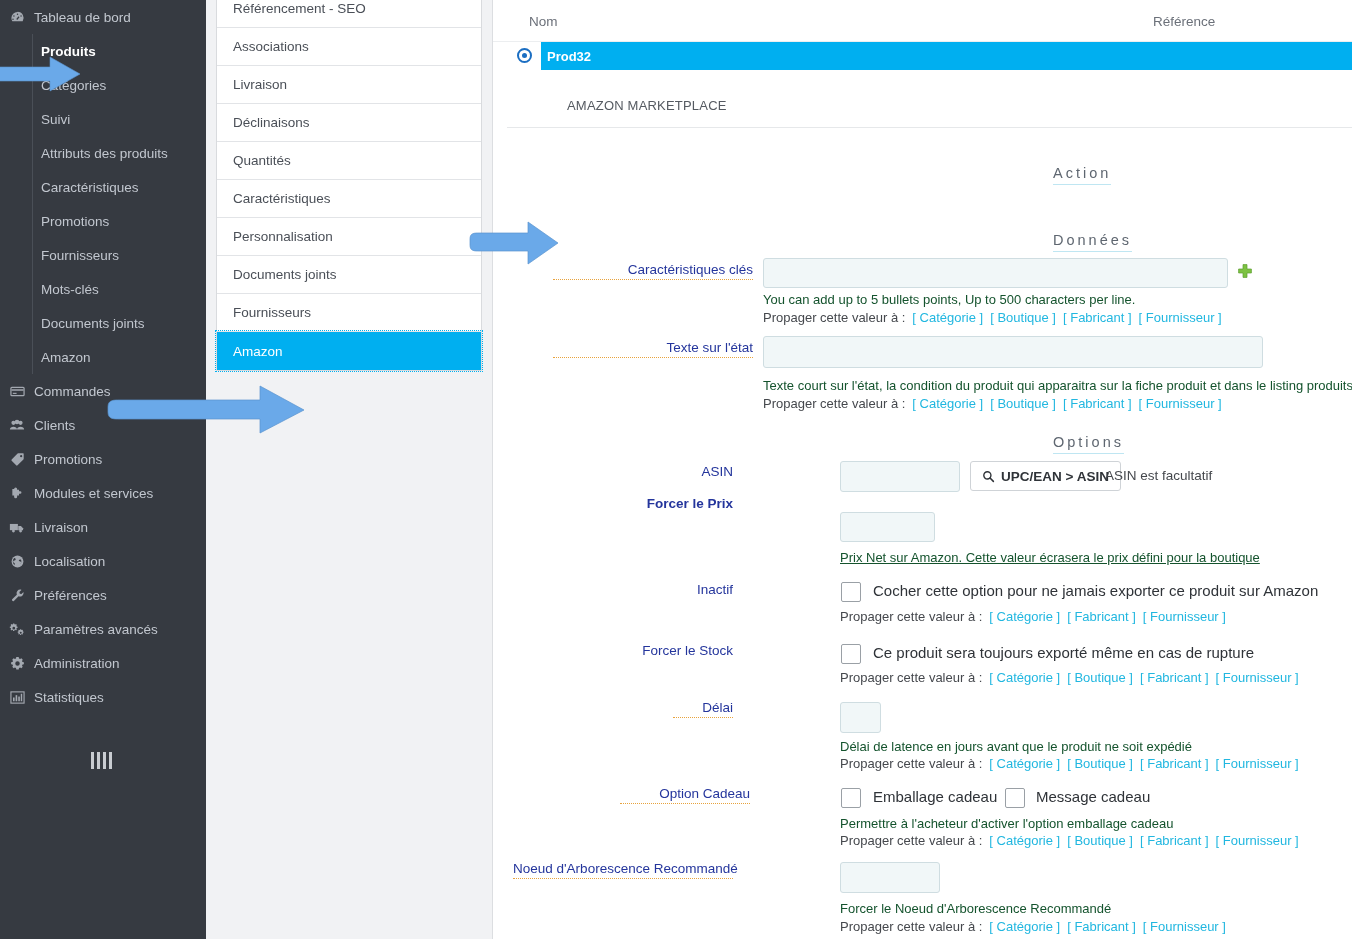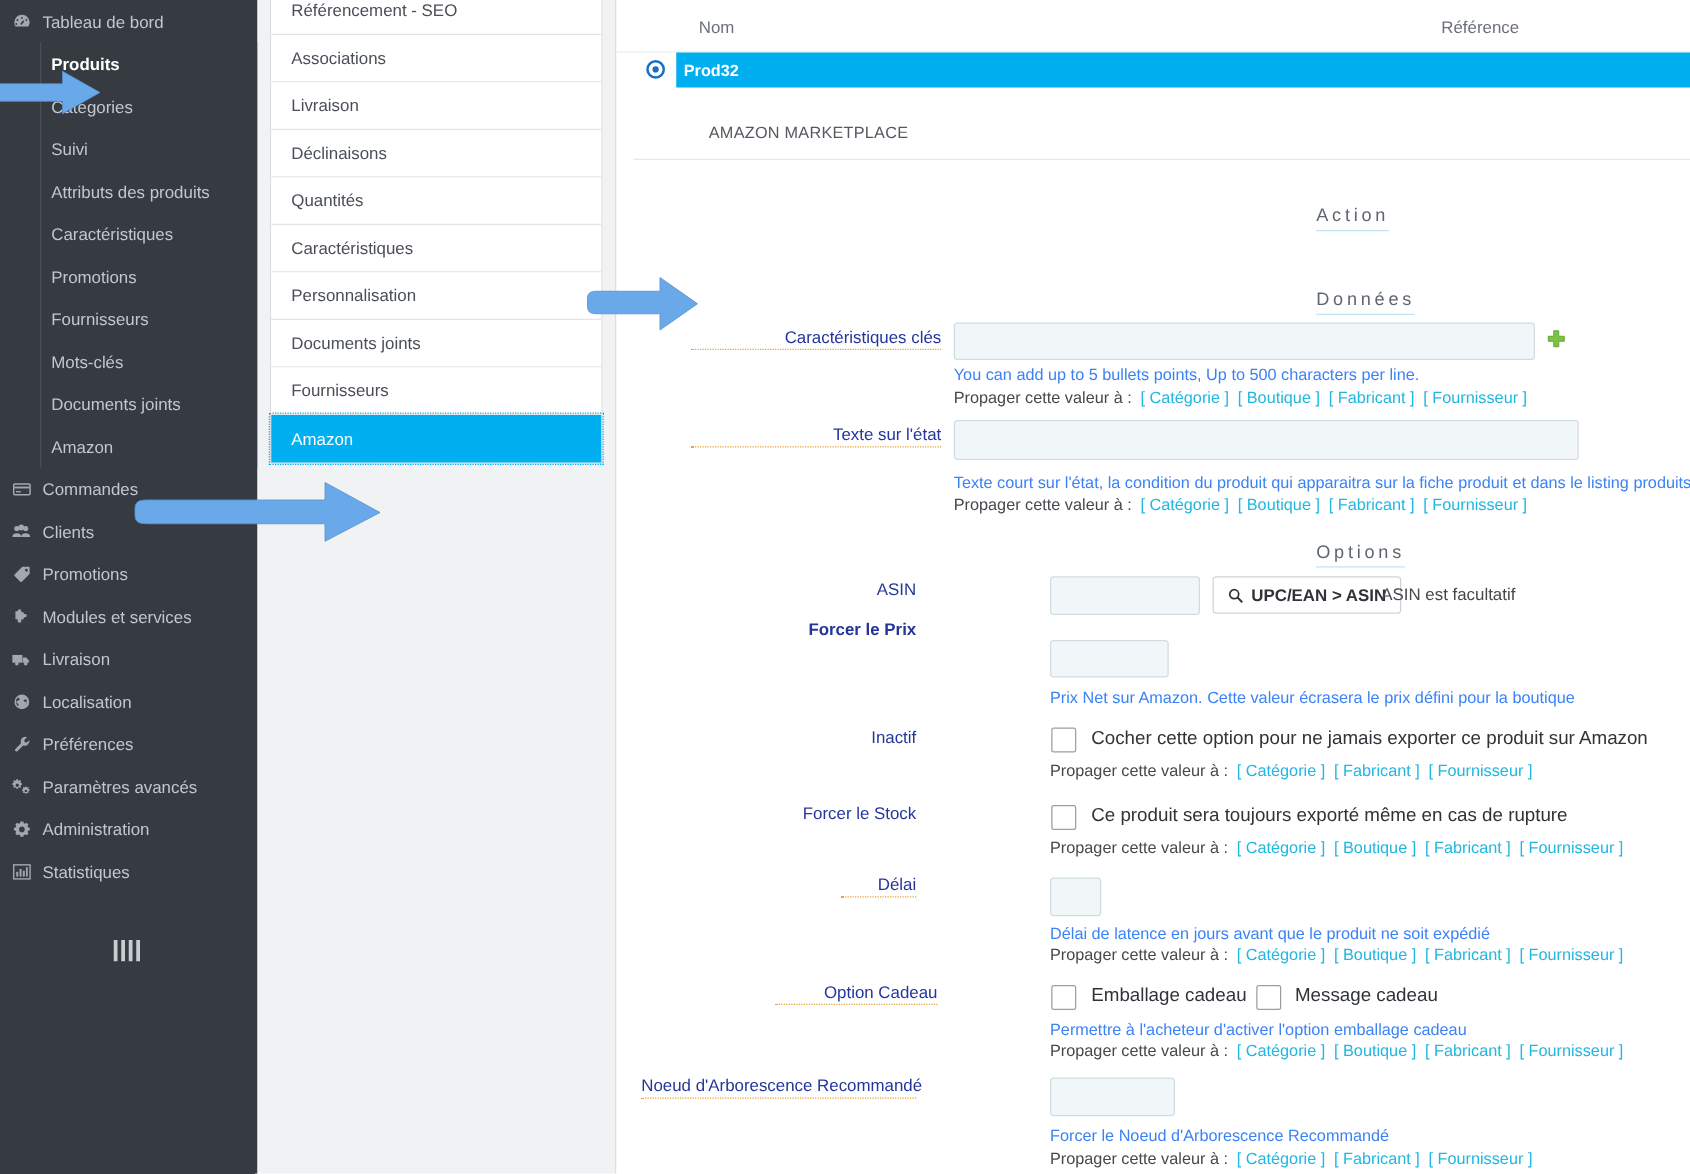--- a/index.html
+++ b/index.html
@@ -102,21 +102,21 @@
   }
   .tbl-head {
     position: relative;
     height: 42px;
     border-bottom: 1px solid #eceef0;
   }
   .th {
     position: absolute; top: 14px;
     font-size: 13.5px; color: #6b7079;
   }
-  .th.nom { left: 66px; }
+  .th.nom { left: 36px; }
   .th.ref { left: 660px; }
 
   .row-sel {
     position: relative;
     height: 28px;
   }
   .row-sel .radio {
     position: absolute; left: 24px; top: 6px;
     width: 15px; height: 15px;
     border: 2px solid #1b6ec2; border-radius: 50%;
@@ -169,21 +169,21 @@
   .finput {
     position: absolute;
     background: #f1f7f8;
     border: 1px solid #cfdde1;
     border-radius: 3px;
     height: 30px;
   }
   .helper {
     position: absolute;
     font-size: 13px;
-    color: #3b82f6;
+    color: #14532d;
     white-space: nowrap;
   }
   .prop {
     position: absolute;
     font-size: 13px;
     color: #45484d;
     white-space: nowrap;
   }
   .prop a {
     color: #21b7e0;
@@ -477,21 +477,21 @@
             <circle cx="6.6" cy="6.6" r="4.4" fill="none" stroke="#2f3338" stroke-width="1.7"></circle>
             <line x1="9.9" y1="9.9" x2="14" y2="14" stroke="#2f3338" stroke-width="1.9" stroke-linecap="round"></line>
           </svg>
       </span>
       <span>UPC/EAN &gt; ASIN</span>
     </div>
     <div class="asin-note" style="left:612px; top:468px;">ASIN est facultatif</div>
 
     <div class="flabel" style="left:130px; top:496px; width:110px; border-bottom:none; padding-bottom:0;font-weight:bold;">Forcer le Prix</div>
     <input class="finput" style="left: 347px; top: 512px; width: 95px; height: 30px;" value="">
-    <div class="helper" style="left:347px; top:550px;">Prix Net sur Amazon. Cette valeur écrasera le prix défini pour la boutique</div>
+    <div class="helper" style="left:347px; top:550px;text-decoration:underline;">Prix Net sur Amazon. Cette valeur écrasera le prix défini pour la boutique</div>
 
     <div class="flabel" style="left:130px; top:582px; width:110px; border-bottom:none; padding-bottom:0;">Inactif</div>
     <div class="chk" style="left:348px; top:582px;"></div>
     <div class="chklabel" style="left:380px; top:582px;">Cocher cette option pour ne jamais exporter ce produit sur Amazon</div>
     <div class="prop" style="left:347px; top:609px;">
       <span>Propager cette valeur à :</span><a href="#">[ Catégorie ]</a><a href="#">[ Fabricant ]</a><a href="#">[ Fournisseur ]</a>
     </div>
 
     <div class="flabel" style="left:130px; top:643px; width:110px; border-bottom:none; padding-bottom:0;">Forcer le Stock</div>
     <div class="chk" style="left:348px; top:644px;"></div>

